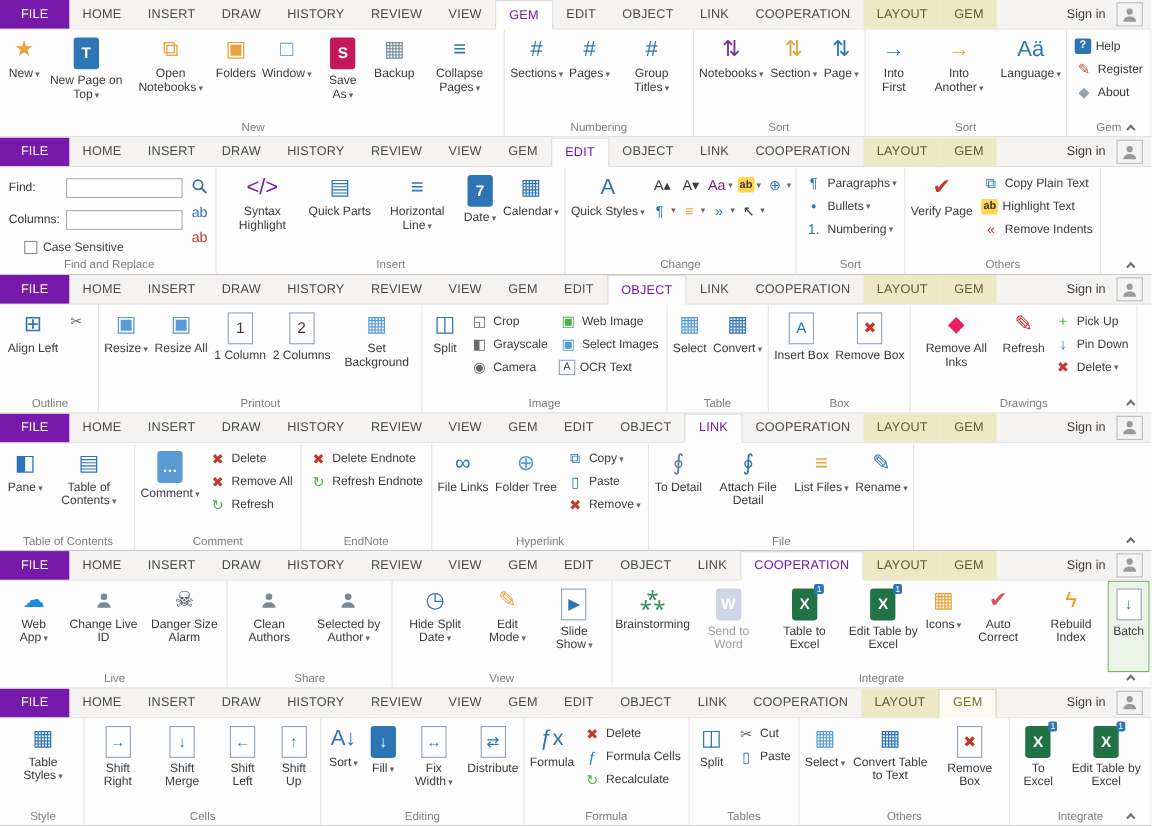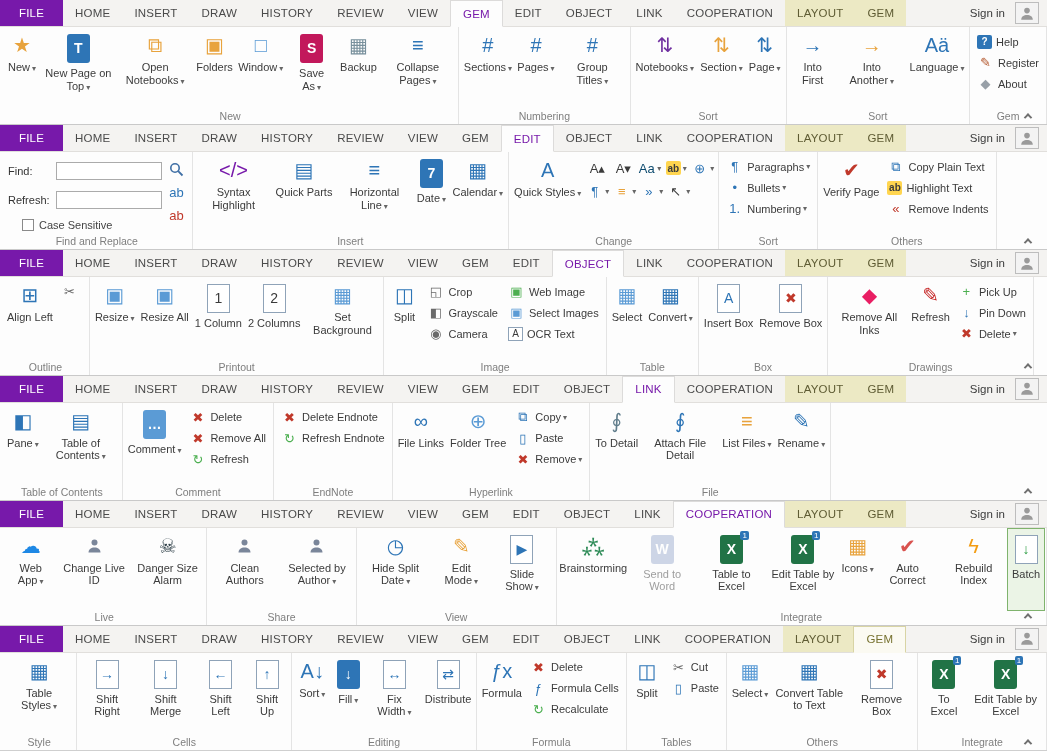--- a/index.html
+++ b/index.html
@@ -265,21 +265,21 @@
           </svg>
         </div>
       </div>
       <div class="ribbon">
         <div class="group">
           <div class="gcontent">
             <div class="fr">
               <div class="frmain">
                 <label class="frlab">Find:</label>
                 <input class="frin" value="" style="">
-                <label class="frlab">Refresh:</label>
+                <label class="frlab">Columns:</label>
                 <input class="frin" value="" style="">
                 <div class="cs">
                   <span class="cb"></span>
                   <span class="cstxt">Case Sensitive</span>
                 </div>
               </div>
               <div class="frside">
                 <div class="mini">
                   <span class="ic sm">
                     <svg width="15" height="15" viewBox="0 0 15 15">
@@ -352,21 +352,21 @@
                   <span class="ic sm" style="color: rgb(59, 59, 59);">
                     <span class="g">A▴</span>
                   </span>
                 </div>
                 <div class="mini">
                   <span class="ic sm" style="color: rgb(59, 59, 59);">
                     <span class="g">A▾</span>
                   </span>
                 </div>
                 <div class="mini">
-                  <span class="ic sm" style="color: #0c4a6e;">
+                  <span class="ic sm" style="color: #701a75;">
                     <span class="g">Aa</span>
                   </span>
                   <span class="arrow">▾</span>
                 </div>
                 <div class="mini">
                   <span class="ic sm chip" style="color: rgb(59, 59, 59); background: rgb(255, 213, 79);">
                     <span class="g">ab</span>
                   </span>
                   <span class="arrow">▾</span>
                 </div>

